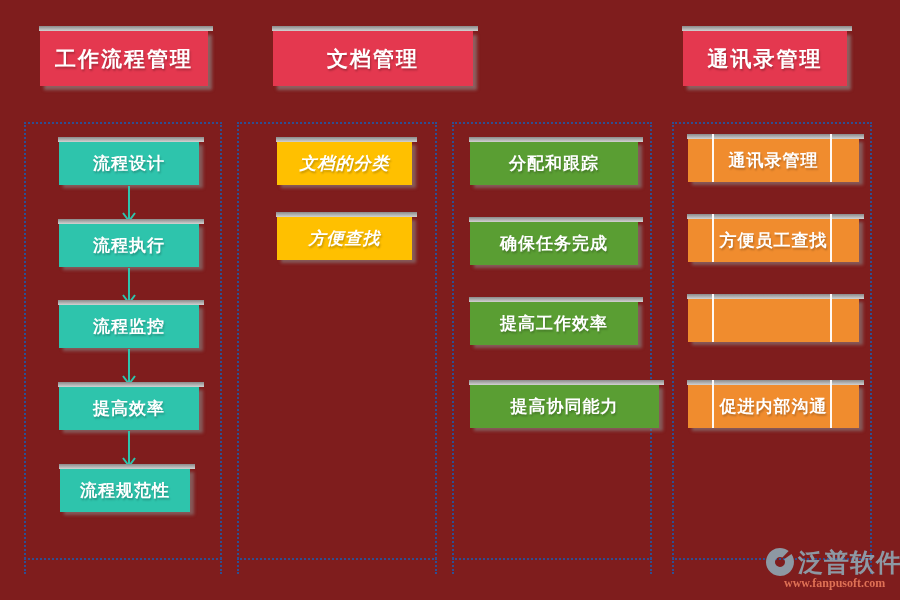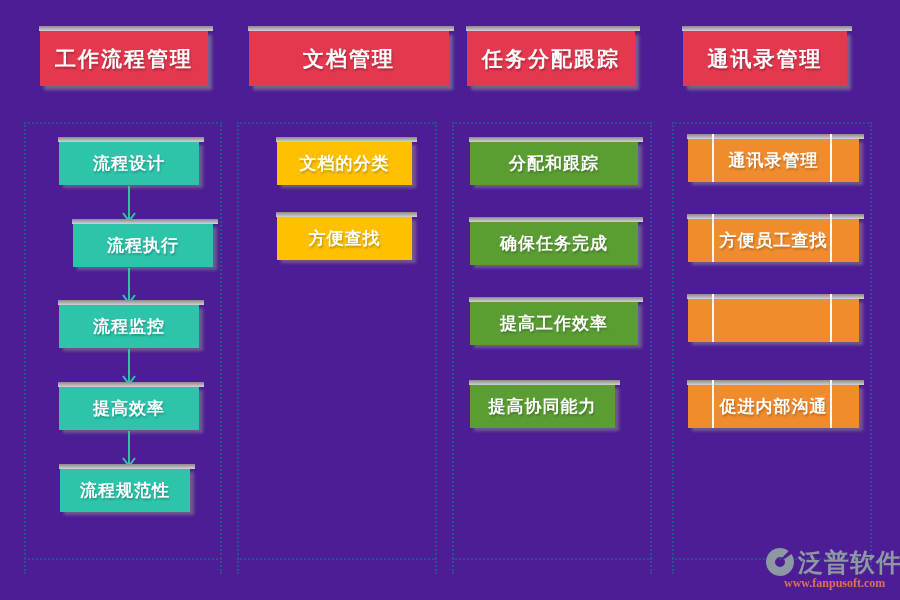--- a/index.html
+++ b/index.html
@@ -1,18 +1,18 @@
 <!DOCTYPE html>
 <html style="--header-bg: #E4384F; --teal: #2EC4AC; --yellow: #FFC000; --green: #5A9E33; --orange: #F08C2E; --frame-border: #2F4E92; --cap-dark: #8A8A8A; --cap-light: #D2D2D2; --watermark-gray: #8D98A3; --watermark-link: #DF7155;"><head>
 <meta charset="utf-8">
 <style>
   * { margin:0; padding:0; box-sizing:border-box; }
   html,body { background:#ffffff; }
   .canvas {
-    position:relative; width:900px; height:600px; background:#4c1d95;
+    position:relative; width:900px; height:600px; background:#7f1d1d;
     font-family:"Liberation Serif","DejaVu Serif",serif; overflow:hidden;
   }
   
   .hdr {
     position:absolute; top:31px; height:55px;
     background:var(--header-bg);
     color:#fff; font-weight:bold; font-size:21px; letter-spacing:2px;
     display:flex; align-items:center; justify-content:center;
     box-shadow:4px 4px 3px rgba(150,150,150,0.55);
     text-shadow:1px 2px 2px rgba(0,0,0,0.25);
@@ -37,21 +37,21 @@
   .box {
     position:absolute; height:43px;
     color:#fff; font-weight:bold; font-size:17px; letter-spacing:1px;
     display:flex; align-items:center; justify-content:center;
     box-shadow:4px 3px 3px rgba(140,140,140,0.55);
     text-shadow:1px 2px 2px rgba(0,0,0,0.22);
     white-space:nowrap;
     text-align:right;
   }
   .c-teal   { background:var(--teal); }
-  .c-yellow { background:var(--yellow); }
+  .c-yellow { background:var(--yellow);font-style:italic; }
   .c-green  { background:var(--green); }
   .c-orange { background:var(--orange); }
   .vline {
     position:absolute; top:-5px; bottom:0; width:2px;
     background:rgba(255,255,255,0.95);
   }
   .vline.vl-left  { left:24px; }
   .vline.vl-right { right:27px; }
   
   .arrow {
@@ -70,33 +70,32 @@
     color:var(--watermark-link); font-size:12px; font-weight:bold;
     margin-top:-2px; padding-left:20px; white-space:nowrap;
   }
 </style>
 </head>
 <body>
 
 <div class="canvas">
 
   <div class="hdr" style="left:40px;width:168px">工作流程管理</div>
-  <div class="hdr" style="left:249px;width:200px">文档管理</div>
-  <div class="hdr" style="left:467px;width:168px">任务分配跟踪</div>
+  <div class="hdr" style="left:273px;width:200px">文档管理</div>
   <div class="hdr" style="left:683px;width:164px">通讯录管理</div>
 
   <div class="frame" style="left:24px;width:198px">
     <div class="box c-teal" style="left:33px;top:18px;width:140px">流程设计</div>
     <div class="arrow" style="left:95px;top:62px">
       <svg width="16" height="37" viewBox="0 0 16 37">
           <line x1="8" y1="0" x2="8" y2="34" stroke="currentColor" stroke-width="2"></line>
           <polyline points="2,27 8,35 14,27" fill="none" stroke="currentColor" stroke-width="2"></polyline>
         </svg>
     </div>
-    <div class="box c-teal" style="left:47px;top:100px;width:140px">流程执行</div>
+    <div class="box c-teal" style="left:33px;top:100px;width:140px">流程执行</div>
     <div class="arrow" style="left:95px;top:144px">
       <svg width="16" height="37" viewBox="0 0 16 37">
           <line x1="8" y1="0" x2="8" y2="34" stroke="currentColor" stroke-width="2"></line>
           <polyline points="2,27 8,35 14,27" fill="none" stroke="currentColor" stroke-width="2"></polyline>
         </svg>
     </div>
     <div class="box c-teal" style="left:33px;top:181px;width:140px">流程监控</div>
     <div class="arrow" style="left:95px;top:225px">
       <svg width="16" height="37" viewBox="0 0 16 37">
           <line x1="8" y1="0" x2="8" y2="34" stroke="currentColor" stroke-width="2"></line>
@@ -115,21 +114,21 @@
 
   <div class="frame" style="left:237px;width:200px">
     <div class="box c-yellow" style="left:38px;top:18px;width:135px">文档的分类</div>
     <div class="box c-yellow" style="left:38px;top:93px;width:135px">方便查找</div>
   </div>
 
   <div class="frame" style="left:452px;width:200px">
     <div class="box c-green" style="left:16px;top:18px;width:168px">分配和跟踪</div>
     <div class="box c-green" style="left:16px;top:98px;width:168px">确保任务完成</div>
     <div class="box c-green" style="left:16px;top:178px;width:168px">提高工作效率</div>
-    <div class="box c-green" style="left:16px;top:261px;width:145px">提高协同能力</div>
+    <div class="box c-green" style="left:16px;top:261px;width:189px">提高协同能力</div>
   </div>
 
   <div class="frame" style="left:672px;width:200px">
     <div class="box c-orange" style="left:14px;top:15px;width:171px">
       <i class="vline vl-left"></i>
       <span>通讯录管理</span>
       <i class="vline vl-right"></i>
     </div>
     <div class="box c-orange" style="left:14px;top:95px;width:171px">
       <i class="vline vl-left"></i>

